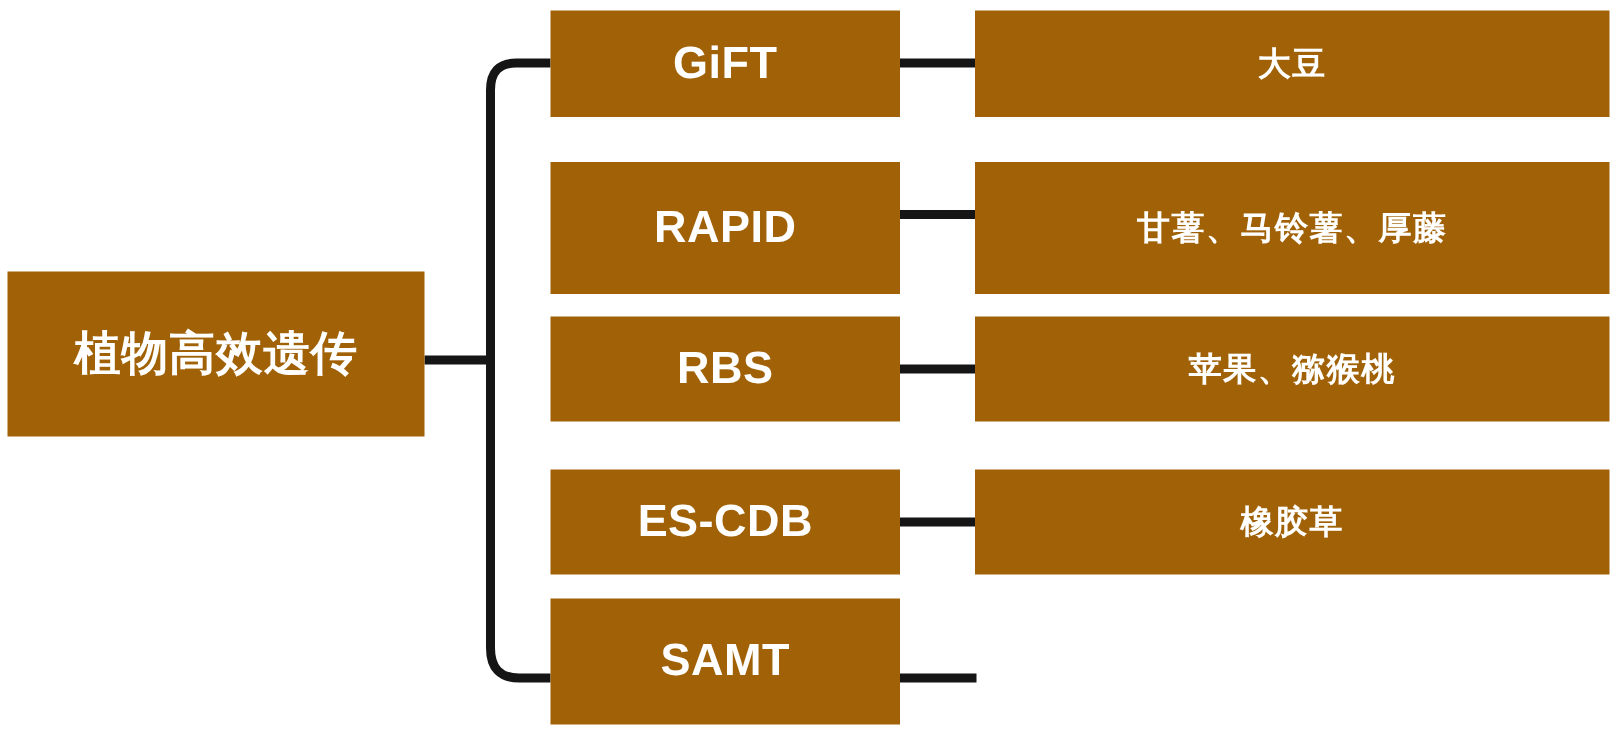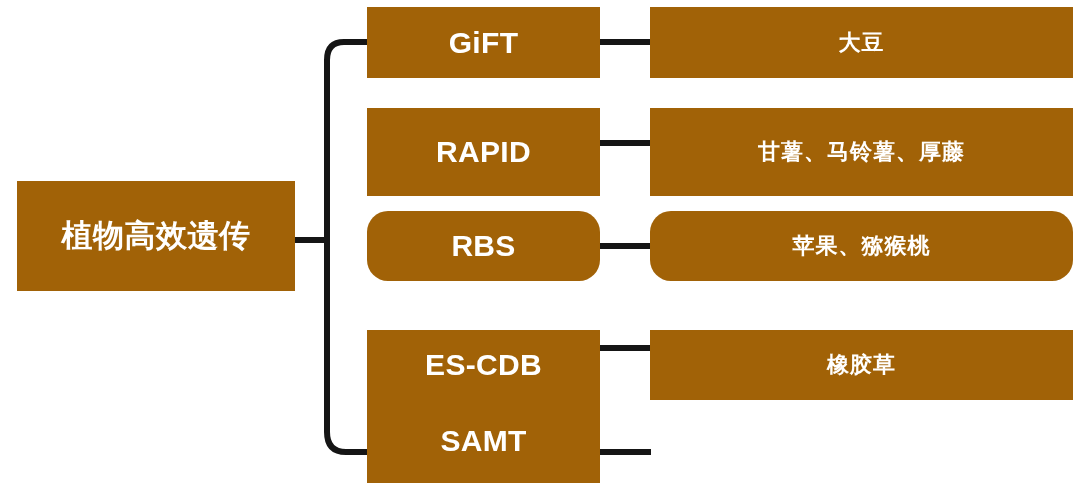--- a/index.html
+++ b/index.html
@@ -25,21 +25,21 @@
     justify-content: center;
     color: #ffffff;
     font-weight: bold;
     text-align: center;
     line-height: 1.18;
     box-sizing: border-box;
     -webkit-font-smoothing: antialiased;
   }
   
   #root-node {
-    left: 17px;
+    left: 5px;
     top: 181px;
     width: 278px;
     height: 110px;
     font-size: 31px;
     letter-spacing: 0.5px;
     padding: 0 6px;
   }
   #root-node .root-label {
     display: block;
     width: 100%;
@@ -53,22 +53,22 @@
   }
   
   .species-box {
     left: 650px;
     width: 423px;
     font-size: 22px;
     letter-spacing: 1px;
   }
   .row-0 { top: 7px;   height: 71px; }
   .row-1 { top: 108px; height: 88px; }
-  .row-2 { top: 211px; height: 70px; border-radius: 21px; }
-  .row-3 { top: 330px; height: 70px; }
+  .row-2 { top: 211px; height: 70px; }
+  .row-3 { top: 313px; height: 70px; }
   .row-4 { top: 399px; height: 84px; }
 
   #connector-layer {
     position: absolute;
     left: 0;
     top: 0;
     width: 1080px;
     height: 492px;
     pointer-events: none;
   }

